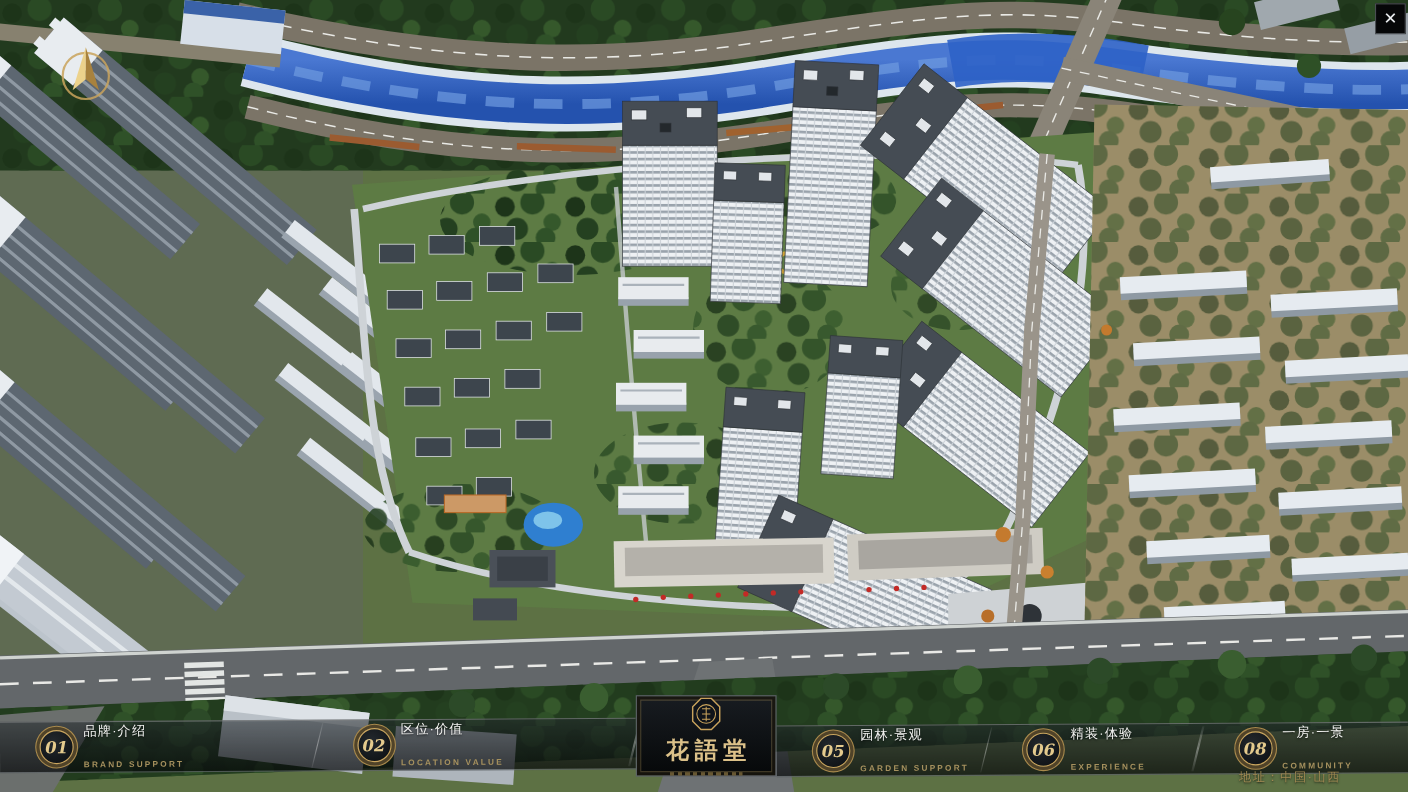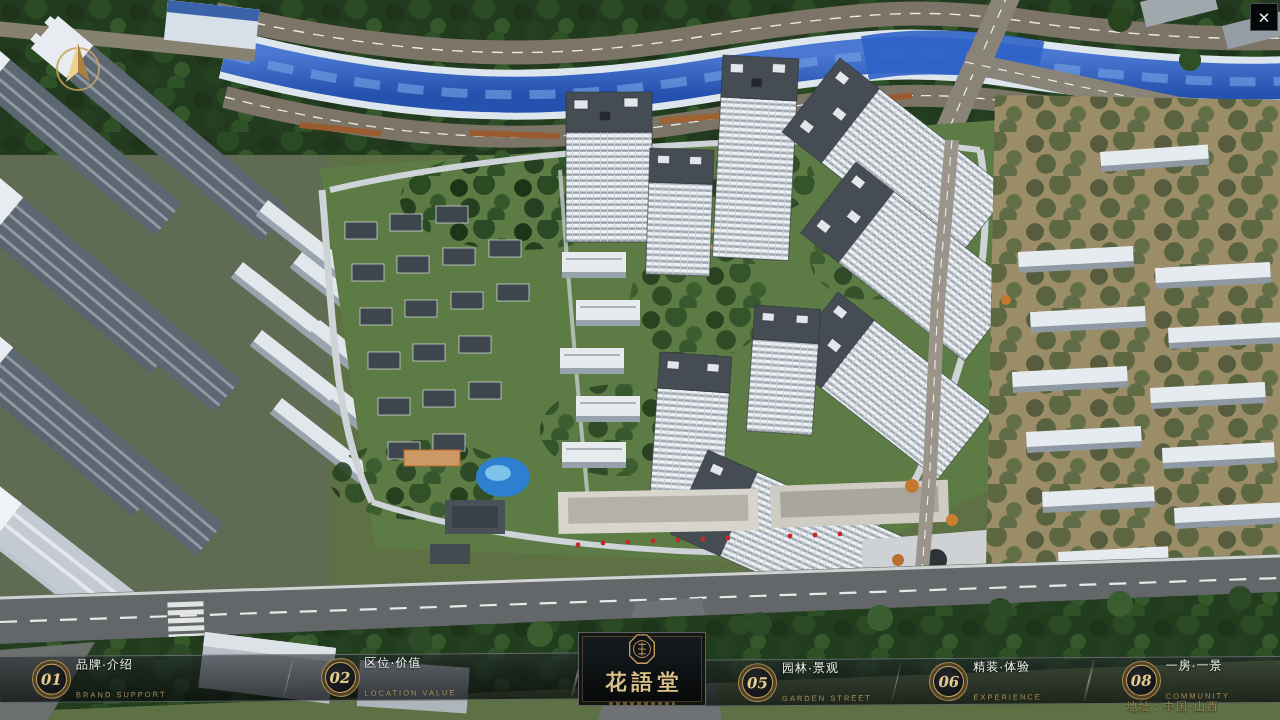--- a/index.html
+++ b/index.html
@@ -26,21 +26,21 @@
        background:linear-gradient(rgba(255,255,255,.06),rgba(255,255,255,.38),rgba(255,255,255,.06));}
   .badge{width:29px;height:29px;border-radius:50%;flex:0 0 auto;
          border:1px solid #caa55e;background:radial-gradient(circle at 40% 35%,#23282d,#0b0e11);
          box-shadow:0 0 0 3px rgba(8,10,12,.55),0 0 0 4px #a8894c;
          display:flex;align-items:center;justify-content:center;}
   .num{font-family:"DejaVu Serif",serif;font-style:italic;font-weight:700;
        font-size:15px;color:#e4ca8d;}
   .labels{display:flex;flex-direction:column;align-items:flex-start;line-height:1;}
   .zh{font-size:12px;font-weight:400;color:#f3f3f1;letter-spacing:1px;
       text-shadow:0 1px 2px rgba(0,0,0,.7);white-space:nowrap;}
-  .en{font-size:7.5px;letter-spacing:2px;color:#a6915e;margin-top:21px;white-space:nowrap;}
+  .en{font-size:7.5px;letter-spacing:2px;color:#a6915e;margin-top:21px;white-space:nowrap;font-weight:bold;}
 
   
   .logo-box{position:absolute;left:578px;top:632px;width:128px;height:74px;
             background:linear-gradient(#181c21,#060809);
             border:1px solid #5c6268;box-sizing:border-box;cursor:pointer;
             box-shadow:inset 0 0 0 3px rgba(0,0,0,.65),inset 0 0 0 4px rgba(165,143,90,.35);
             display:flex;flex-direction:column;align-items:center;justify-content:center;z-index:5;}
   .logo-name{font-family:"DejaVu Serif",serif;font-size:21px;font-weight:700;
              color:#dcc189;letter-spacing:5px;margin-top:3px;text-indent:5px;}
   .logo-sub{width:66px;height:3px;margin-top:6px;opacity:.7;
@@ -522,21 +522,21 @@
       <div class="logo-sub"></div>
     </div>
 
     <div class="nav-group nav-right">
       <div class="nav-item">
         <span class="badge">
             <i class="num">05</i>
           </span>
         <span class="labels">
             <b class="zh">园林·景观</b>
-            <small class="en">GARDEN STREET</small>
+            <small class="en">GARDEN SUPPORT</small>
           </span>
       </div>
       <i class="sep"></i>
       <div class="nav-item">
         <span class="badge">
             <i class="num">06</i>
           </span>
         <span class="labels">
             <b class="zh">精装·体验</b>
             <small class="en">EXPERIENCE</small>

